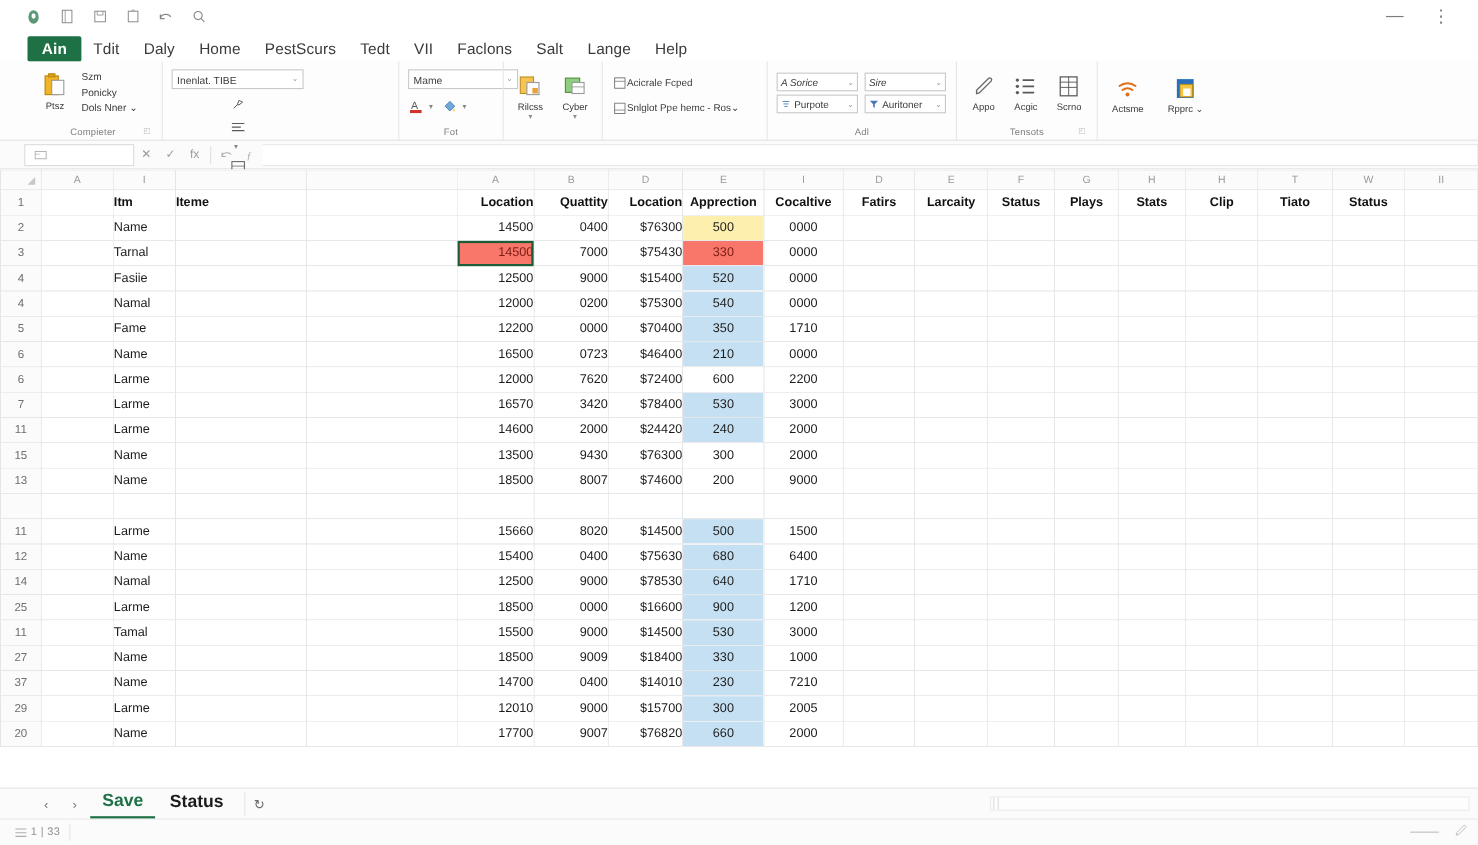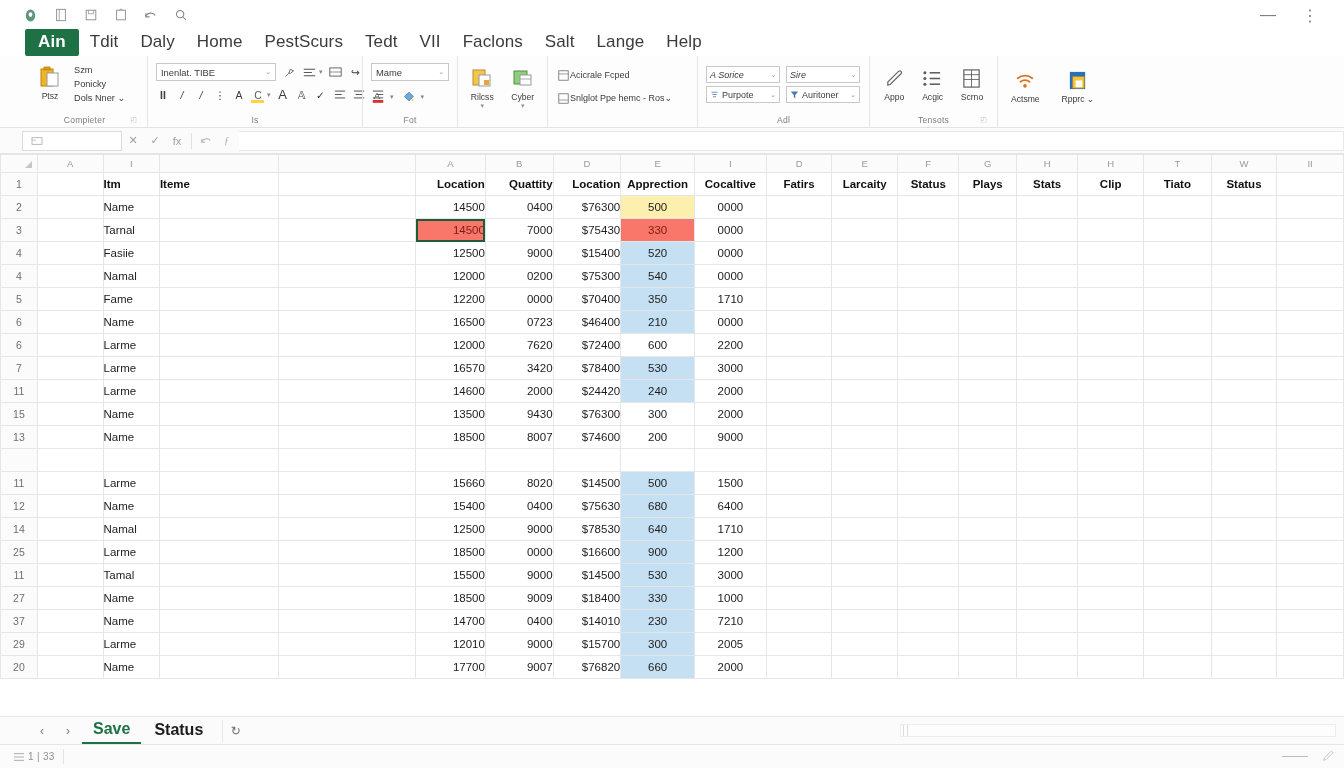--- a/index.html
+++ b/index.html
@@ -23,21 +23,21 @@
   .qat-ic svg { display:block; }
   .win-ctrl { margin-left: auto; display: flex; align-items: center; gap: 2px; padding-right: 14px; }
   .win-btn { width: 40px; height: 26px; display:flex; align-items:center; justify-content:center; opacity:.6; }
 
   
   .ribbon-tabs {
     height: 26px; display: flex; align-items: flex-end; gap: 0;
     padding-left: 25px; background: #ffffff; flex:none;
   }
   .rtab {
-    font-size: 17px; padding: 3px 11px 4px; color: #3b3b3b;
+    font-size: 14px; padding: 3px 11px 4px; color: #3b3b3b;
     white-space: nowrap; letter-spacing: .1px;
     filter: blur(.32px);
   }
   .rtab.active {
     background: #1e7145; color: #ffffff; font-weight: 600;
     border-radius: 2px; padding: 3px 13px 4px;
     filter: blur(.2px);
   }
 
   
@@ -244,21 +244,21 @@
         </div>
       </div>
       <div class="rgroup-label">
         <span>Compieter</span>
         <span class="dlg">◰</span>
       </div>
     </div>
 
     <div class="rgroup" style="width:215px">
       <div class="rgroup-body" style="flex-direction:column; align-items:flex-start; gap:0;">
-        <div style="display:flex; align-items:center; gap:6px;">
+        <div style="display:flex; align-items:center; gap:6px;flex-direction:column;">
           <div class="fontbox">
             <span>Inenlat. TIBE</span>
             <span class="cv">⌄</span>
           </div>
           <span class="mini">
             <svg width="13" height="13" viewBox="0 0 16 16">
                 <path d="M3 13l4-4M7 9l2-5 4 2-4 3z" fill="none" stroke="#5a5a5a" stroke-width="1.1"></path>
               </svg>
           </span>
           <span class="mini">
@@ -315,21 +315,21 @@
           </span>
         </div>
       </div>
       <div class="rgroup-label">
         <span>Is</span>
       </div>
     </div>
 
     <div class="rgroup" style="width:95px">
       <div class="rgroup-body" style="flex-direction:column; align-items:flex-start; gap:2px;">
-        <div class="fontbox" style="width:78px;">
+        <div class="fontbox" style="width:100px;">
           <span>Mame</span>
           <span class="cv">⌄</span>
         </div>
         <div class="icon-row" style="gap:8px;">
           <span class="mini">
             <svg width="14" height="15" viewBox="0 0 16 16">
                 <text x="3" y="11" font-size="11" font-family="Liberation Sans" fill="#5a5a5a">A</text>
                 <rect x="2" y="12" width="12" height="3.2" fill="#d0342c"></rect>
               </svg>
           </span>

